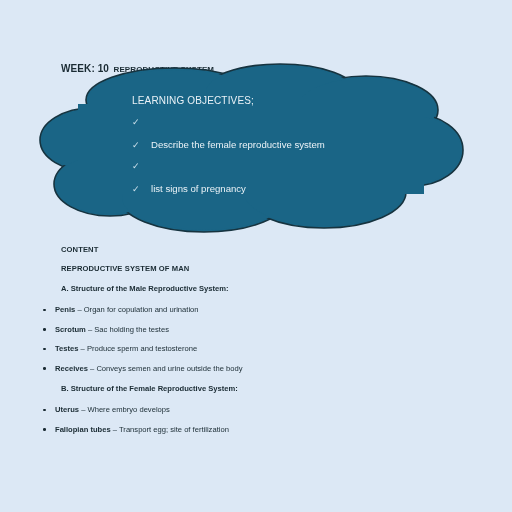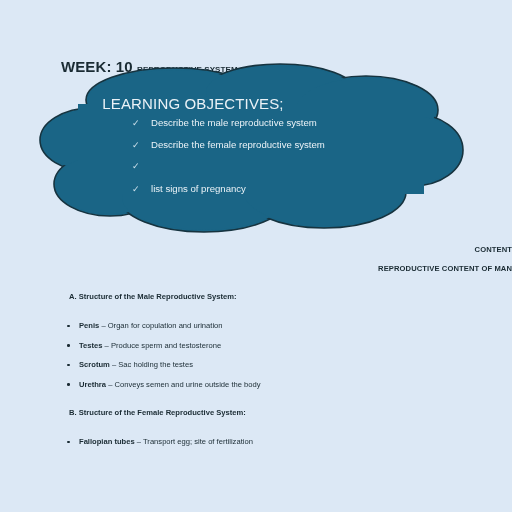--- a/index.html
+++ b/index.html
@@ -17,21 +17,21 @@
 
   
   #week-heading {
     position: absolute;
     left: 61px;
     top: 58px;
     white-space: nowrap;
     color: #1a2b33;
   }
   #week-heading .week-label {
-    font-size: 15px;
+    font-size: 10px;
     font-weight: bold;
     letter-spacing: 0.1px;
   }
   #week-heading .week-topic {
     font-size: 8px;
     font-weight: bold;
     letter-spacing: 0.1px;
   }
 
   
@@ -55,21 +55,21 @@
     width: 432px;
     height: 175px;
   }
   #objectives-title {
     position: absolute;
     left: 0;
     top: 33px;
     width: 330px;
     text-align: center;
     color: #eaf2f7;
-    font-size: 15px;
+    font-size: 10px;
     letter-spacing: 0.15px;
   }
   #objectives-list {
     position: absolute;
     left: 104px;
     top: 55px;
     margin: 0;
     padding: 0;
     list-style: none;
   }
@@ -98,35 +98,34 @@
   .doc-heading {
     margin: 0;
     padding: 0 0 0 61px;
     font-size: 7.6px;
     font-weight: bold;
     color: #1a2b33;
     letter-spacing: 0.1px;
     height: 19px;
     line-height: 19px;
     white-space: nowrap;
-    text-align: right;
   }
   .section-heading {
-    margin: 8px;
+    margin: 0;
     padding: 0 2px 0 61px;
     font-size: 7.6px;
     font-weight: bold;
     color: #1a2b33;
     height: 22px;
     line-height: 22px;
     white-space: nowrap;
   }
   ul.term-list {
     margin: 0;
-    padding: 0 0 0 79px;
+    padding: 0 0 0 55px;
     list-style: none;
   }
   ul.term-list > li {
     position: relative;
     height: 19.6px;
     line-height: 19.6px;
     font-size: 7.6px;
     color: #1a2b33;
     white-space: nowrap;
   }
@@ -176,56 +175,58 @@
       <ellipse cx="296" cy="130" rx="80" ry="34"></ellipse>
       <rect x="50" y="42" width="346" height="90"></rect>
     </g>
   </svg>
 
   <div id="cloud-content">
     <div id="objectives-title">LEARNING OBJECTIVES;</div>
     <ul id="objectives-list">
       <li>
         <span class="check-icon">✓</span>
-        <span>Describe the male reproductive system</span>
       </li>
       <li>
         <span class="check-icon">✓</span>
         <span>Describe the female reproductive system</span>
       </li>
       <li>
         <span class="check-icon">✓</span>
       </li>
       <li>
         <span class="check-icon">✓</span>
         <span>list signs of pregnancy</span>
       </li>
     </ul>
   </div>
 </div>
 
 <div id="doc-body">
   <div class="doc-heading">CONTENT</div>
-  <div class="doc-heading">REPRODUCTIVE CONTENT OF MAN</div>
+  <div class="doc-heading">REPRODUCTIVE SYSTEM OF MAN</div>
 
   <div class="section-heading">A. Structure of the Male Reproductive System:</div>
   <ul class="term-list">
     <li>
       <span class="term">Penis</span><span> – Organ for copulation and urination</span>
     </li>
     <li>
+      <span class="term">Scrotum</span><span> – Sac holding the testes</span>
+    </li>
+    <li>
       <span class="term">Testes</span><span> – Produce sperm and testosterone</span>
     </li>
     <li>
-      <span class="term">Scrotum</span><span> – Sac holding the testes</span>
-    </li>
-    <li>
-      <span class="term">Urethra</span><span> – Conveys semen and urine outside the body</span>
+      <span class="term">Receives</span><span> – Conveys semen and urine outside the body</span>
     </li>
   </ul>
 
   <div class="section-heading">B. Structure of the Female Reproductive System:</div>
   <ul class="term-list">
     <li>
+      <span class="term">Uterus</span><span> – Where embryo develops</span>
+    </li>
+    <li>
       <span class="term">Fallopian tubes</span><span> – Transport egg; site of fertilization</span>
     </li>
   </ul>
 </div>
 
 </body></html>

